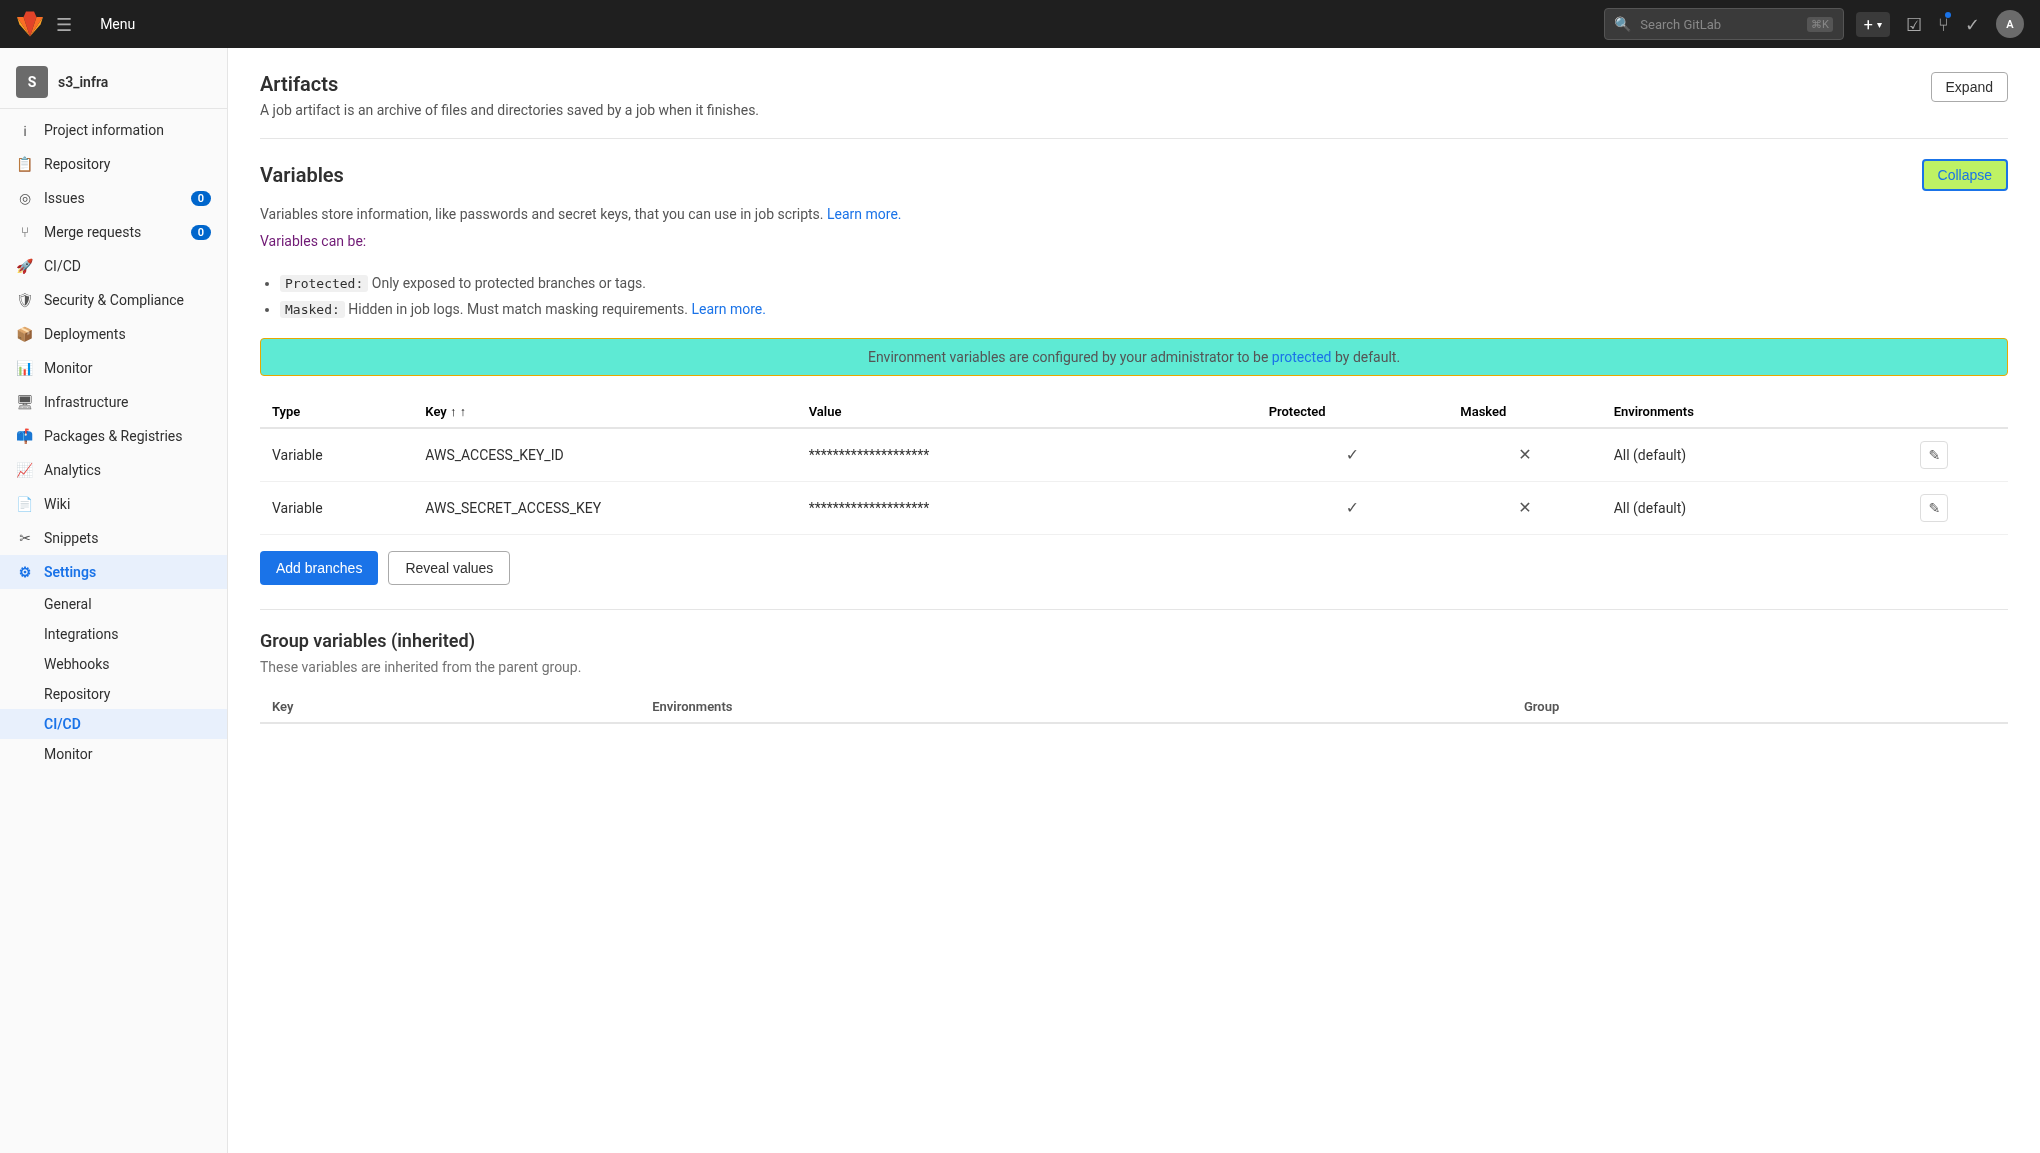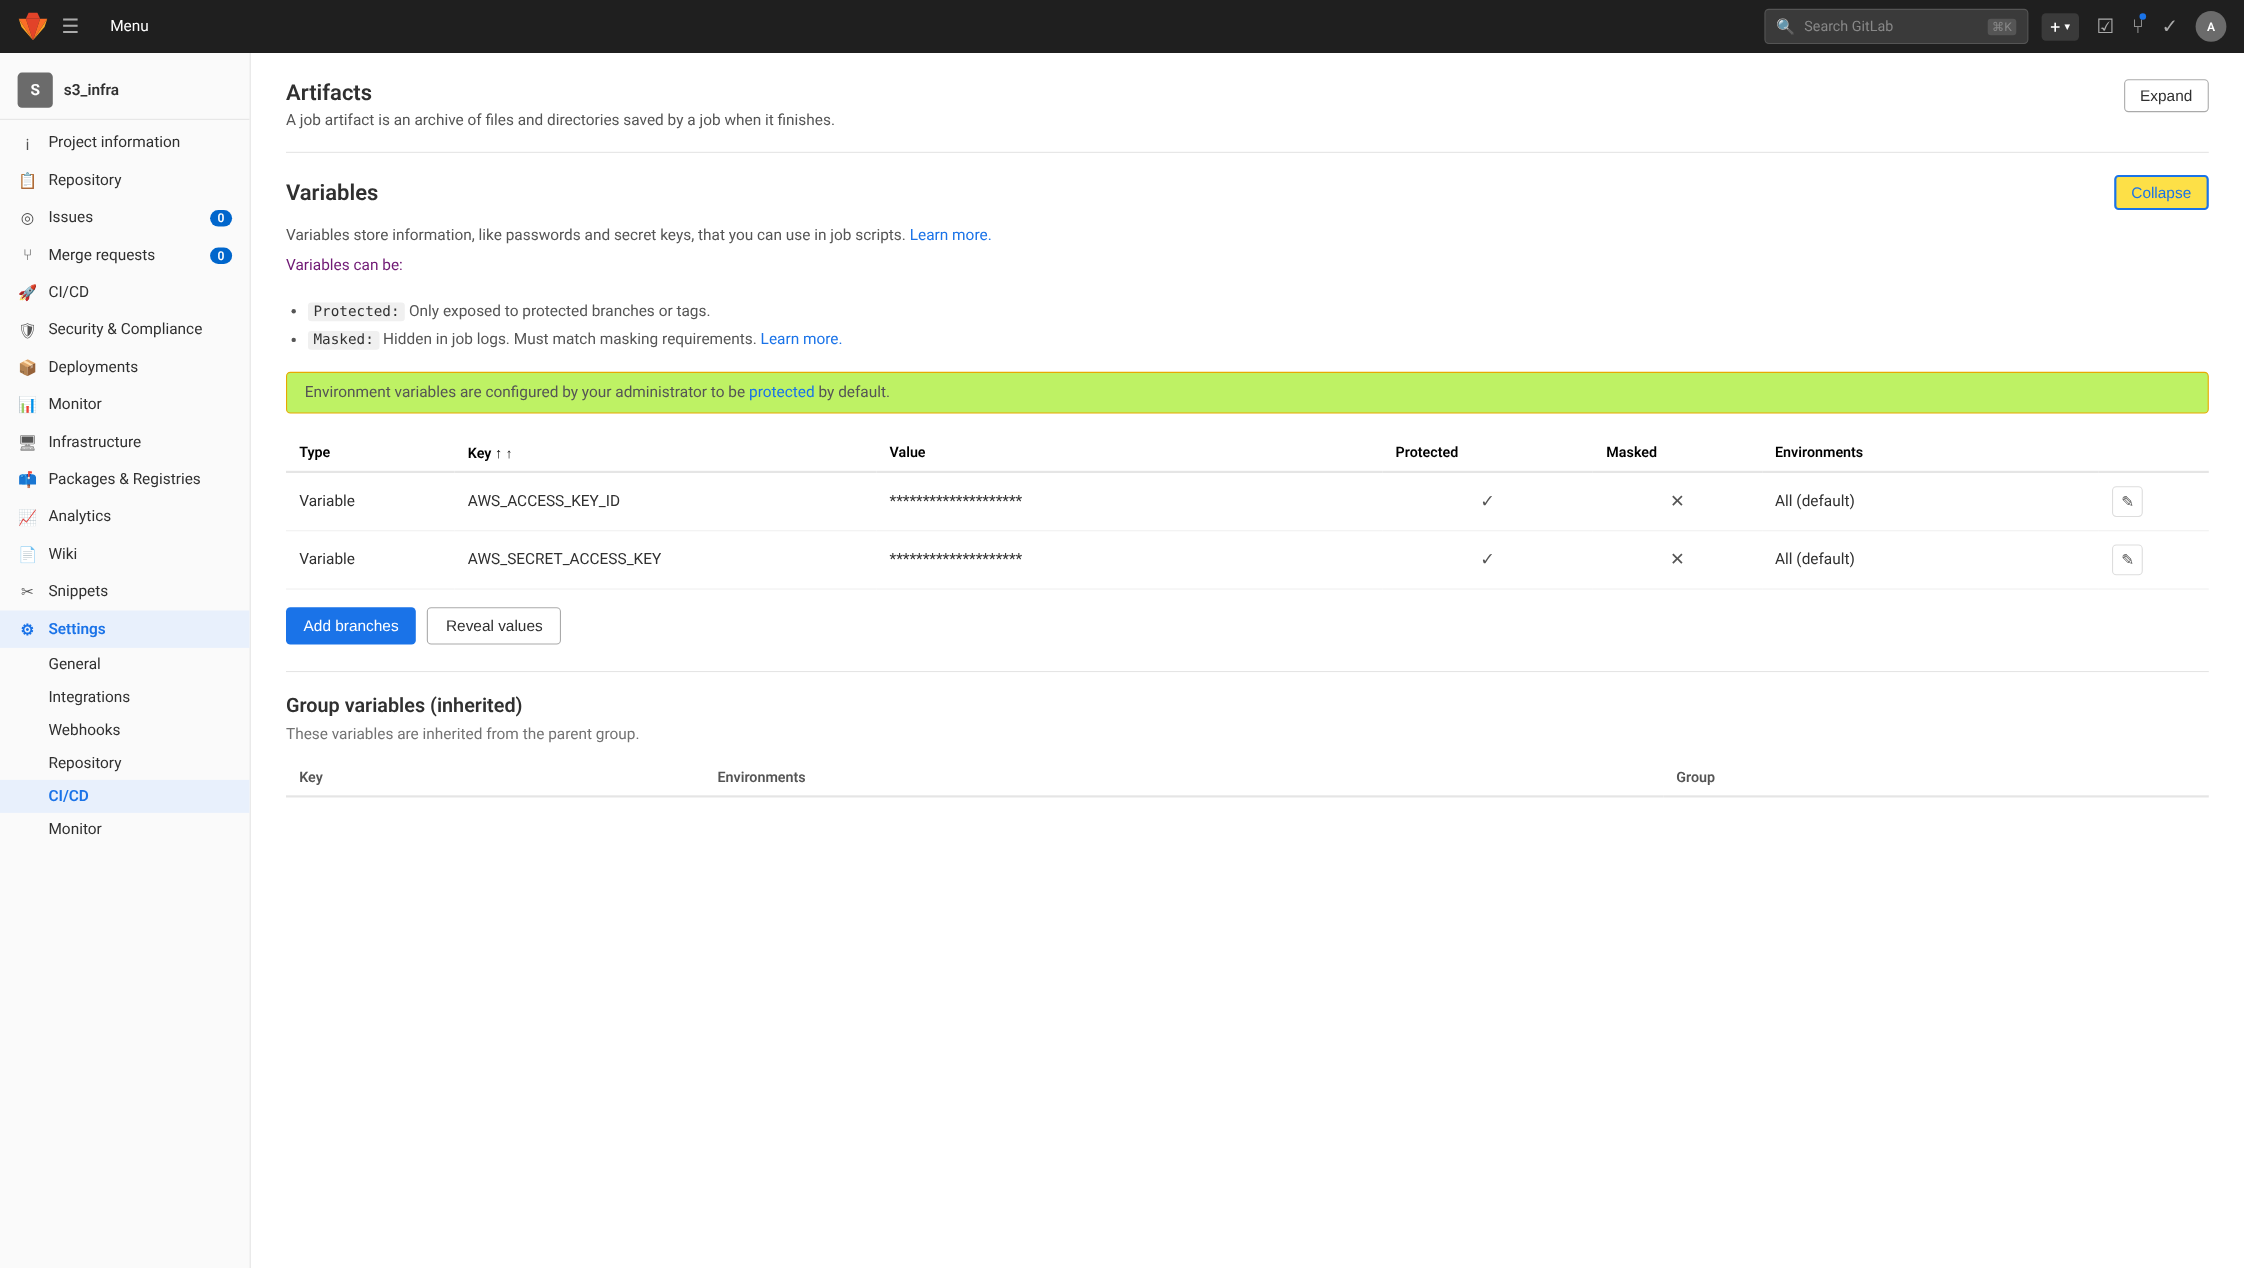--- a/index.html
+++ b/index.html
@@ -122,21 +122,21 @@
       background: #fff;
       border-radius: 4px;
       padding: 6px 14px;
       font-size: 14px;
       cursor: pointer;
       color: #303030;
       white-space: nowrap;
     }
     .btn-collapse {
       border: 2px solid #1a73e8;
-      background: #fde047;
+      background: #bef264;
       border-radius: 4px;
       padding: 6px 14px;
       font-size: 14px;
       cursor: pointer;
       color: #1a73e8;
       font-weight: 500;
       white-space: nowrap;
     }
 
     .divider { height: 1px; background: #e5e5e5; margin: 20px 0; }
@@ -152,27 +152,28 @@
     .variables-desc { color: #555; font-size: 14px; margin-bottom: 8px; line-height: 1.6; }
     .variables-desc a { color: #1a73e8; text-decoration: none; }
     .variables-can-be { color: #701a75; font-size: 14px; margin-bottom: 22px; }
     .variables-list { margin-left: 20px; margin-bottom: 16px; }
     .variables-list li { color: #555; font-size: 14px; line-height: 1.8; }
     .variables-list code { background: #f0f0f0; border-radius: 3px; padding: 1px 5px; font-family: monospace; font-size: 13px; color: #303030; }
     .variables-list a { color: #1a73e8; text-decoration: none; }
 
     
     .warning-banner {
-      background: #bef264;
+      background: #5eead4;
       border: 1px solid #e8a800;
       border-radius: 4px;
       padding: 10px 16px;
       font-size: 14px;
       color: #555;
       margin-bottom: 20px;
+      text-align: center;
     }
     .warning-banner a { color: #1a73e8; text-decoration: none; }
 
     
     .vars-table { width: 100%; border-collapse: collapse; margin-bottom: 16px; }
     .vars-table th {
       text-align: left;
       font-size: 13px;
       font-weight: 600;
       color: #000000;

